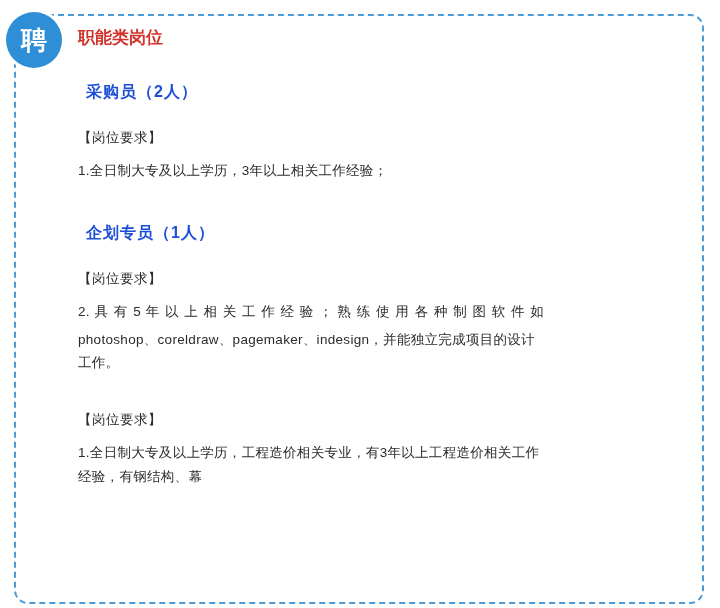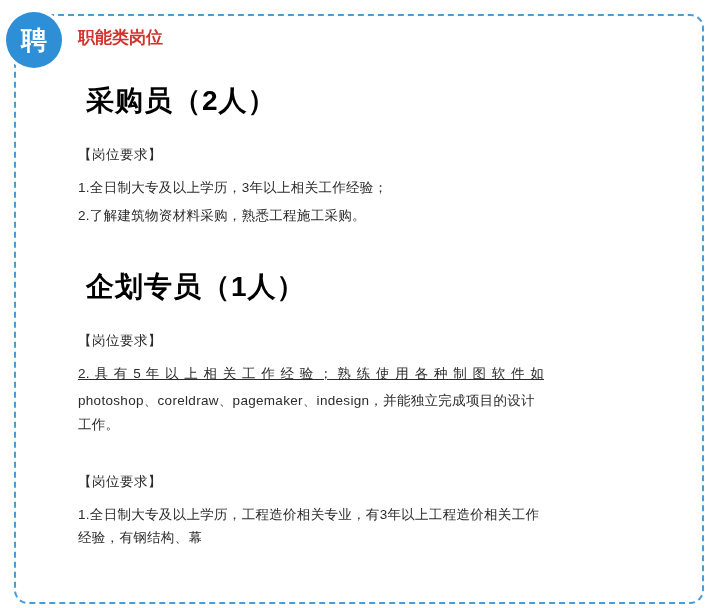--- a/index.html
+++ b/index.html
@@ -71,23 +71,23 @@
     font-weight: bold;
     margin: 0 0 34px 0;
     line-height: 1.2;
   }
 
   .job {
     margin-bottom: 6px;
   }
 
   .job-name {
-    font-size: 28px;
+    font-size: 16px;
     font-weight: bold;
-    color: #000000;
+    color: #1d4ed8;
     margin: 0 0 26px 0;
     padding-left: 8px;
     letter-spacing: 1px;
   }
 
   .req-label {
     font-size: 13.5px;
     color: #2b2b2b;
     margin: 0 0 12px 0;
     letter-spacing: 0.5px;
@@ -97,21 +97,20 @@
     font-size: 13.5px;
     color: #2b2b2b;
     line-height: 1.75;
     margin: 0 0 4px 0;
     letter-spacing: 0.3px;
   }
 
   .req-line.justified {
     text-align: justify;
     text-align-last: justify;
-    text-decoration: underline;
   }
 
   .gap-1 { height: 34px; }
   .gap-2 { height: 30px; }
 </style>
 </head>
 <body>
 
 <div class="page">
 
@@ -122,21 +121,20 @@
   </div>
 
   <div class="content">
 
     <h1 class="section-title">职能类岗位</h1>
 
     <div class="job">
       <h2 class="job-name">采购员（2人）</h2>
       <p class="req-label">【岗位要求】</p>
       <p class="req-line">1.全日制大专及以上学历，3年以上相关工作经验；</p>
-      <p class="req-line">2.了解建筑物资材料采购，熟悉工程施工采购。</p>
     </div>
 
     <div class="gap-1"></div>
 
     <div class="job">
       <h2 class="job-name">企划专员（1人）</h2>
       <p class="req-label">【岗位要求】</p>
       <p class="req-line justified">2. 具 有 5 年 以 上 相 关 工 作 经 验 ； 熟 练 使 用 各 种 制 图 软 件 如</p>
       <p class="req-line">photoshop、coreldraw、pagemaker、indesign，并能独立完成项目的设计工作。</p>
     </div>

